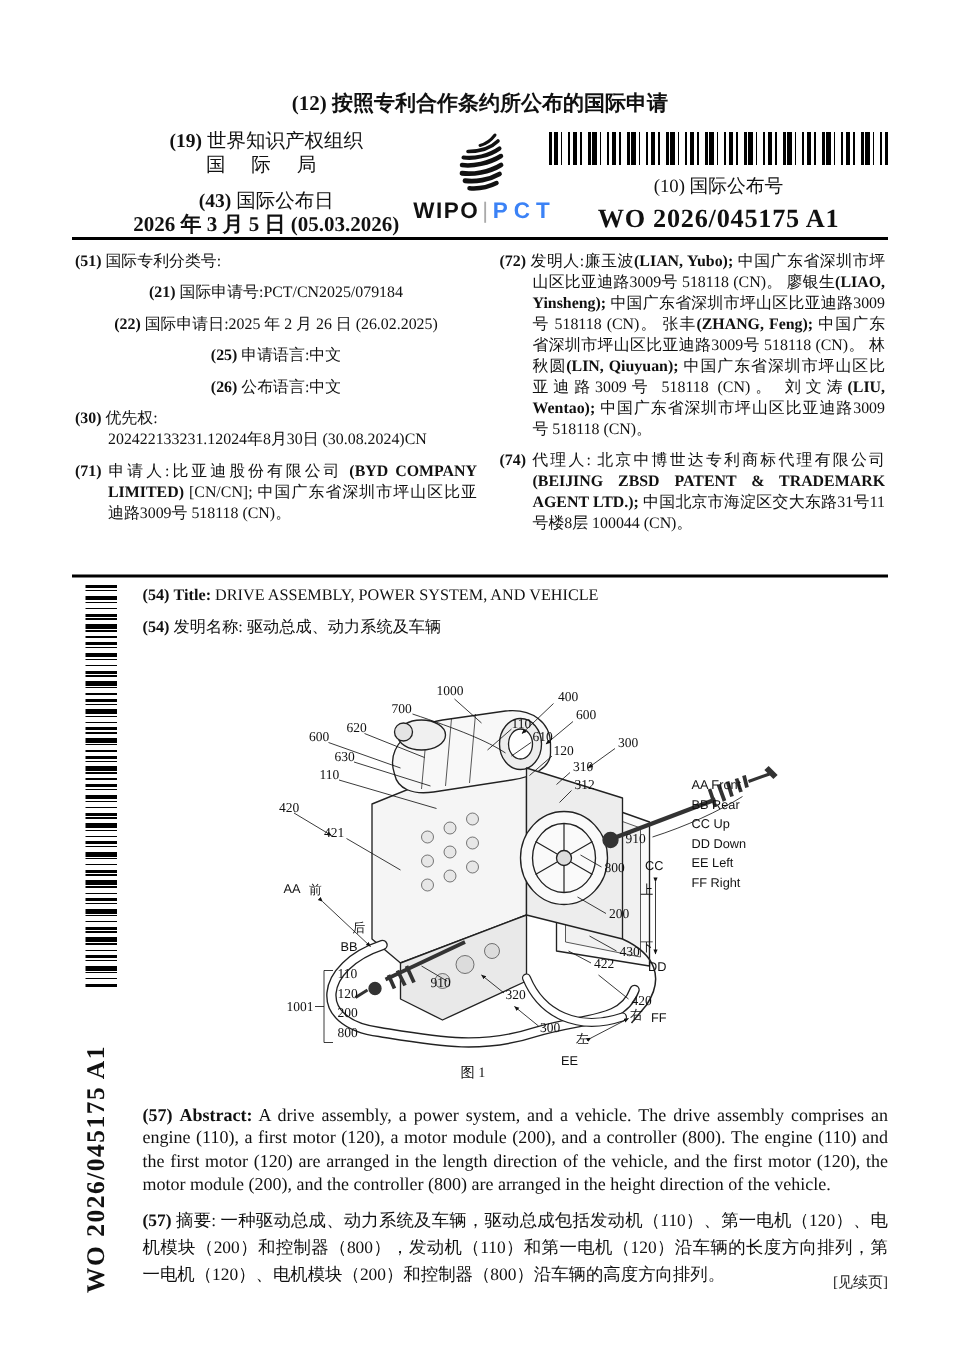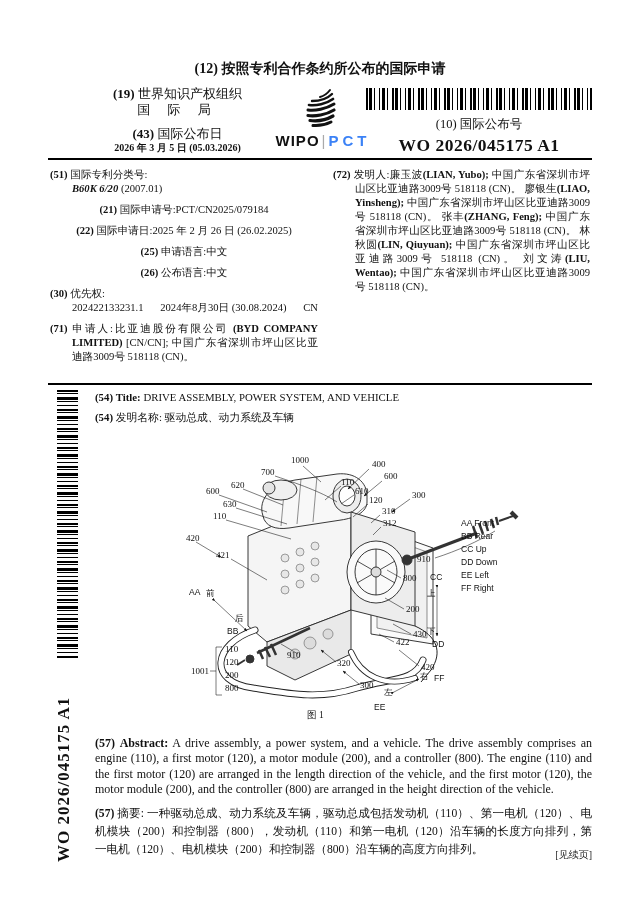--- a/index.html
+++ b/index.html
@@ -8,21 +8,21 @@
   .b{font-weight:bold;}
   .bi{font-weight:bold;font-style:italic;}
 
   
   .hdr12{position:absolute;top:60px;left:0;width:100%;text-align:center;
          font-size:14px;font-weight:bold;}
   .hdr-left{position:absolute;left:70px;top:86px;width:215px;text-align:center;
             font-size:13px;line-height:1.25;}
   .hdr-left .sub{letter-spacing:7px;}
   .hdr-left .f43{margin-top:7px;}
-  .hdr-left .date{font-weight:bold;font-size:10px;}
+  .hdr-left .date{font-weight:bold;font-size:14px;}
   .logo{position:absolute;left:268px;top:88px;width:110px;text-align:center;}
   .logo svg{display:block;margin:0 auto;}
   .logo-text{font-family:"Liberation Sans",sans-serif;font-weight:bold;
              font-size:15px;letter-spacing:1px;margin-top:2px;color:#111;}
   .logo-text .sep{color:#aaa;font-weight:normal;padding:0 2px;}
   .logo-text .pct{color:#3b82f6;letter-spacing:4px;}
   .barcode-top{position:absolute;left:366px;top:88px;width:226px;height:22px;
     background:repeating-linear-gradient(90deg,#000 0 2px,#fff 2px 3px,#000 3px 6px,
       #fff 6px 8px,#000 8px 9px,#fff 9px 13px,#000 13px 14px,#fff 14px 16px,
       #000 16px 19px,#fff 19px 21px,#000 21px 22px,#fff 22px 26px);}
@@ -32,21 +32,21 @@
   .rule1{position:absolute;top:158px;left:48px;width:544px;border-top:2px solid #000;}
 
   
   .biblio{position:absolute;top:168px;left:50px;width:540px;font-size:10.6px;line-height:1.32;}
   .col-l{position:absolute;left:0;top:0;width:268px;}
   .col-r{position:absolute;left:283px;top:0;width:257px;}
   .fld{margin-bottom:7px;}
   .kv{display:flex;justify-content:center;margin-bottom:7px;}
   .ind{padding-left:22px;}
   .para{padding-left:22px;text-indent:-22px;text-align:justify;margin-bottom:7px;}
-  .f30row{display:flex;justify-content:space-between;padding-left:22px;gap:16px;}
+  .f30row{display:flex;justify-content:flex-start;padding-left:22px;}
 
   .rule2{position:absolute;top:383px;left:48px;width:544px;border-top:2px solid #000;}
 
   
   .sidebar-barcode{position:absolute;left:57px;top:390px;width:21px;height:268px;
     background:repeating-linear-gradient(180deg,#000 0 2px,#fff 2px 3px,#000 3px 4px,
       #fff 4px 7px,#000 7px 10px,#fff 10px 11px,#000 11px 12px,#fff 12px 15px,
       #000 15px 16px,#fff 16px 19px);}
   .sidebar-pub{position:absolute;left:49px;top:660px;height:202px;width:30px;
     writing-mode:vertical-rl;transform:rotate(180deg);font-weight:bold;
@@ -103,21 +103,20 @@
     <div class="lbl">(10) 国际公布号</div>
     <div class="num">WO 2026/045175 A1</div>
   </div>
 
   <div class="rule1"></div>
 
   <div class="biblio">
     <div class="col-l">
       <div class="fld">
         <div><span class="b">(51)</span> <span>国际专利分类号:</span></div>
-        <div class="ind"><span class="bi">B60K 6/20</span> <span>(2007.01)</span></div>
       </div>
       <div class="kv">
         <span><span class="b">(21)</span> <span>国际申请号:</span></span>
         <span>PCT/CN2025/079184</span>
       </div>
       <div class="kv">
         <span><span class="b">(22)</span> <span>国际申请日:</span></span>
         <span>2025 年 2 月 26 日 (26.02.2025)</span>
       </div>
       <div class="kv">
@@ -137,20 +136,23 @@
         </div>
       </div>
       <div class="para">
         <span class="b">(71)</span> <span>申请人:</span><span>比亚迪股份有限公司</span> <span class="b">(BYD COMPANY LIMITED)</span> <span>[CN/CN]; 中国广东省深圳市坪山区比亚迪路3009号 518118 (CN)。</span>
       </div>
     </div>
 
     <div class="col-r">
       <div class="para">
         <span class="b">(72)</span> <span>发明人:</span><span>廉玉波</span><span class="b">(LIAN, Yubo);</span> <span>中国广东省深圳市坪山区比亚迪路3009号 518118 (CN)。 </span><span>廖银生</span><span class="b">(LIAO, Yinsheng);</span> <span>中国广东省深圳市坪山区比亚迪路3009号 518118 (CN)。 </span><span>张丰</span><span class="b">(ZHANG, Feng);</span> <span>中国广东省深圳市坪山区比亚迪路3009号 518118 (CN)。 </span><span>林秋圆</span><span class="b">(LIN, Qiuyuan);</span> <span>中国广东省深圳市坪山区比亚迪路3009号 518118 (CN)。 </span><span>刘文涛</span><span class="b">(LIU, Wentao);</span> <span>中国广东省深圳市坪山区比亚迪路3009号 518118 (CN)。</span>
+      </div>
+      <div class="para">
+        <span class="b">(74)</span> <span>代理人:</span> <span>北京中博世达专利商标代理有限公司</span><span class="b">(BEIJING ZBSD PATENT &amp; TRADEMARK AGENT LTD.);</span> <span>中国北京市海淀区交大东路31号11号楼8层 100044 (CN)。</span>
       </div>
     </div>
   </div>
 
   <div class="rule2"></div>
 
   <div class="sidebar-barcode"></div>
   <div class="sidebar-pub">WO 2026/045175 A1</div>
 
   <div class="title-sec">

